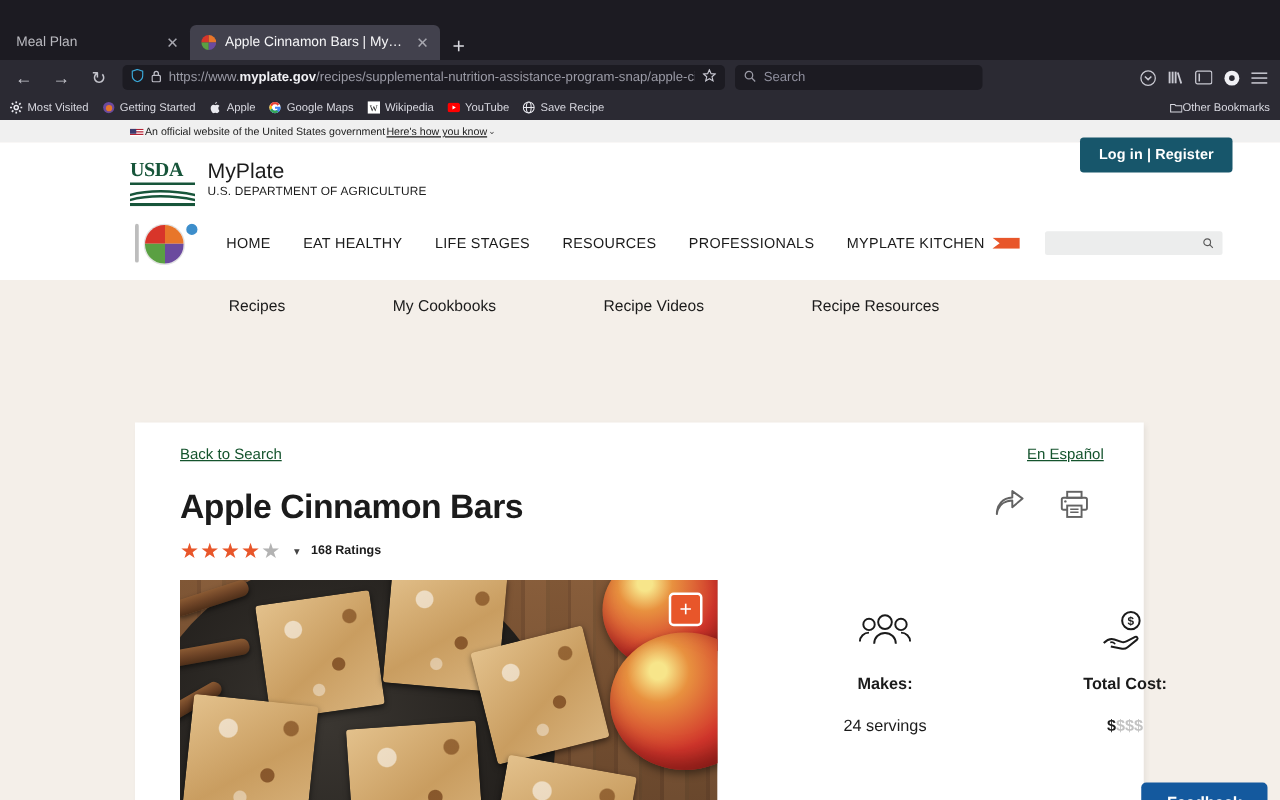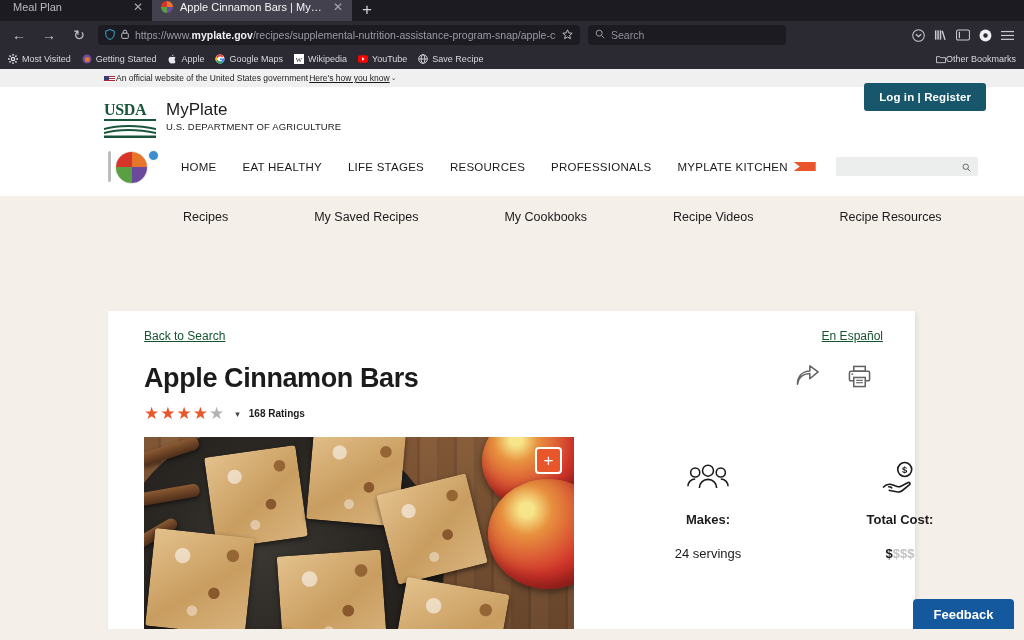--- a/index.html
+++ b/index.html
@@ -6,21 +6,21 @@
   html, body {
     width: 1024px; height: 640px;
     overflow: hidden;
     font-family: "Liberation Sans", sans-serif;
     background: #f4efe9;
   }
 
   
   .browser { width: 1024px; background: #1c1b22; }
 
-  .tabstrip { height: 21px; display: flex; align-items: flex-end; padding: 0 4px; background: #1c1b22; }
+  .tabstrip { height: 48px; display: flex; align-items: flex-end; padding: 0 4px; background: #1c1b22; }
   .tab {
     display: flex; align-items: center; gap: 7px;
     height: 28px; padding: 0 9px; border-radius: 5px 5px 0 0;
     font-size: 11px; color: #b9b9bf; max-width: 200px;
   }
   .tab.inactive { width: 148px; }
   .tab.active { background: #42414d; color: #f6f6f8; }
   .tab-favicon { width: 12px; height: 12px; border-radius: 50%; position: relative; overflow: hidden; flex: none; }
   .fav-q { position: absolute; width: 50%; height: 50%; }
   .tab-title { white-space: nowrap; overflow: hidden; text-overflow: ellipsis; flex: 1; }
@@ -426,21 +426,20 @@
               <circle cx="5" cy="5" r="3.6" fill="none" stroke="#5a5a5a" stroke-width="1.2"></circle>
               <line x1="7.7" y1="7.7" x2="11" y2="11" stroke="#5a5a5a" stroke-width="1.2"></line>
             </svg>
         </span>
       </div>
     </div>
   </div>
 
   <div class="subnav">
     <span class="subnav-item">Recipes</span>
-    <span class="subnav-item">My Saved Recipes</span>
     <span class="subnav-item">My Cookbooks</span>
     <span class="subnav-item">Recipe Videos</span>
     <span class="subnav-item">Recipe Resources</span>
   </div>
 
   <div class="card">
 
     <div class="cardtop">
       <span class="link-teal">Back to Search</span>
       <span class="link-teal">En Español</span>

